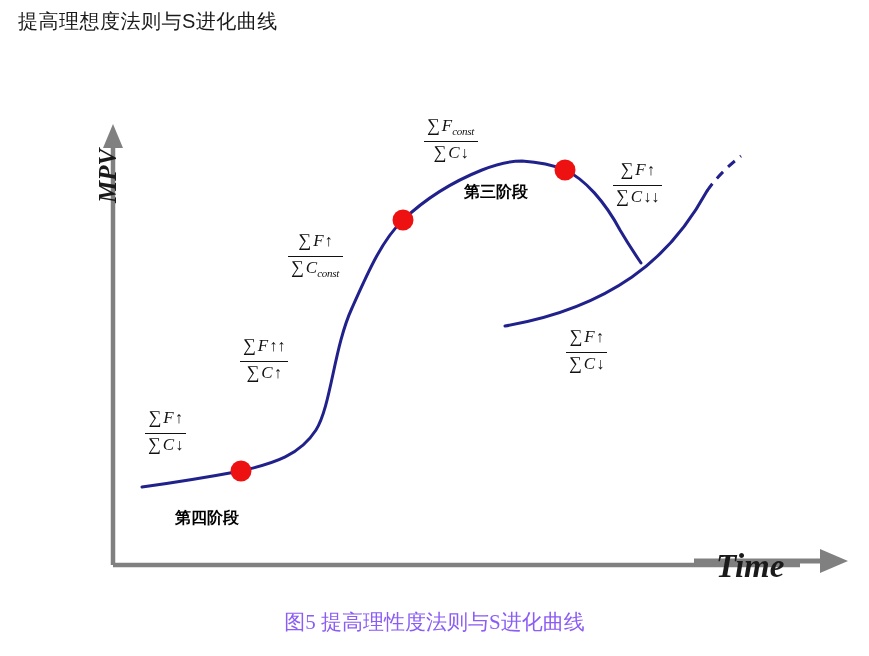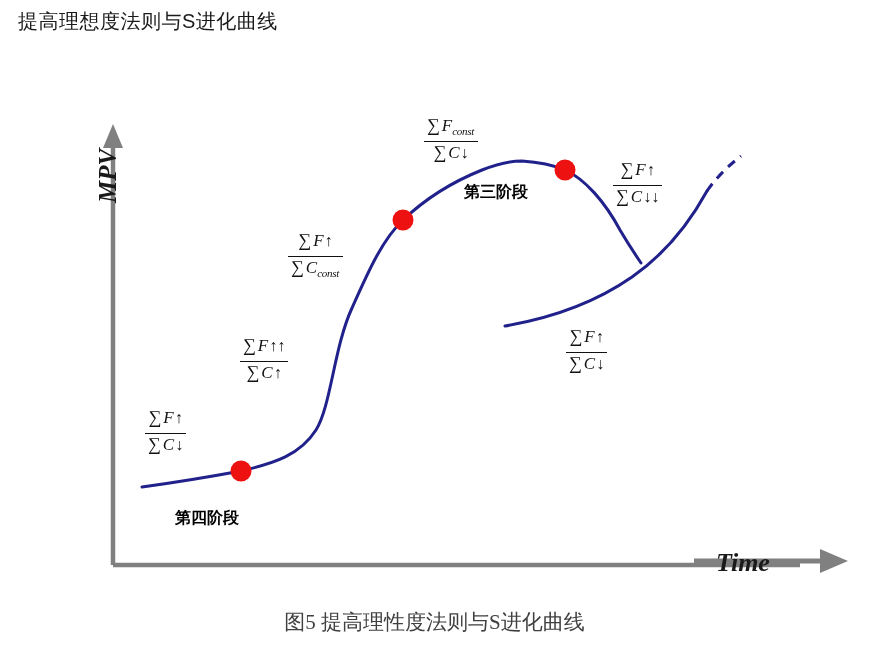--- a/index.html
+++ b/index.html
@@ -36,21 +36,21 @@
   }
 
   #caption {
     position: absolute;
     left: 0;
     top: 608px;
     width: 869px;
     text-align: center;
     font-family: "Liberation Serif", serif;
     font-size: 21px;
-    color: #404040;
+    color: #8b5cf6;
     white-space: nowrap;
   }
 
   #plot {
     position: absolute;
     left: 0;
     top: 0;
     width: 869px;
     height: 656px;
   }
@@ -67,21 +67,21 @@
   #mpv-label {
     left: 108px;
     top: 176px;
     font-size: 25px;
     transform: translate(-50%, -50%) rotate(-90deg);
     transform-origin: center center;
   }
   #time-label {
     left: 716px;
     top: 548px;
-    font-size: 26px;
+    font-size: 33px;
   }
 
   
   .stage-label {
     position: absolute;
     font-family: "Liberation Sans", sans-serif;
     font-weight: bold;
     font-size: 16px;
     color: #000000;
     white-space: nowrap;

